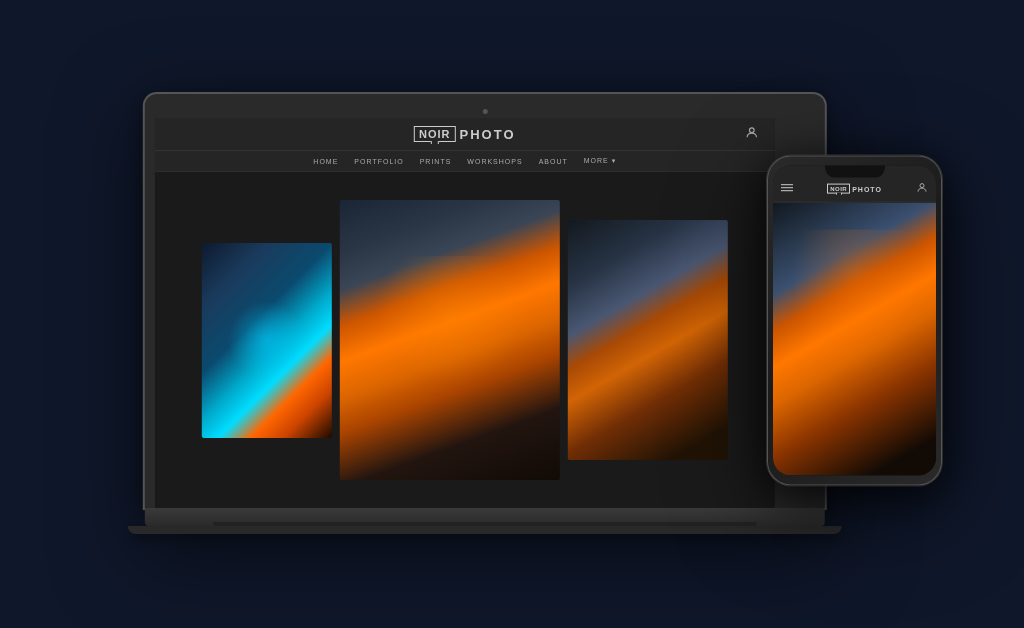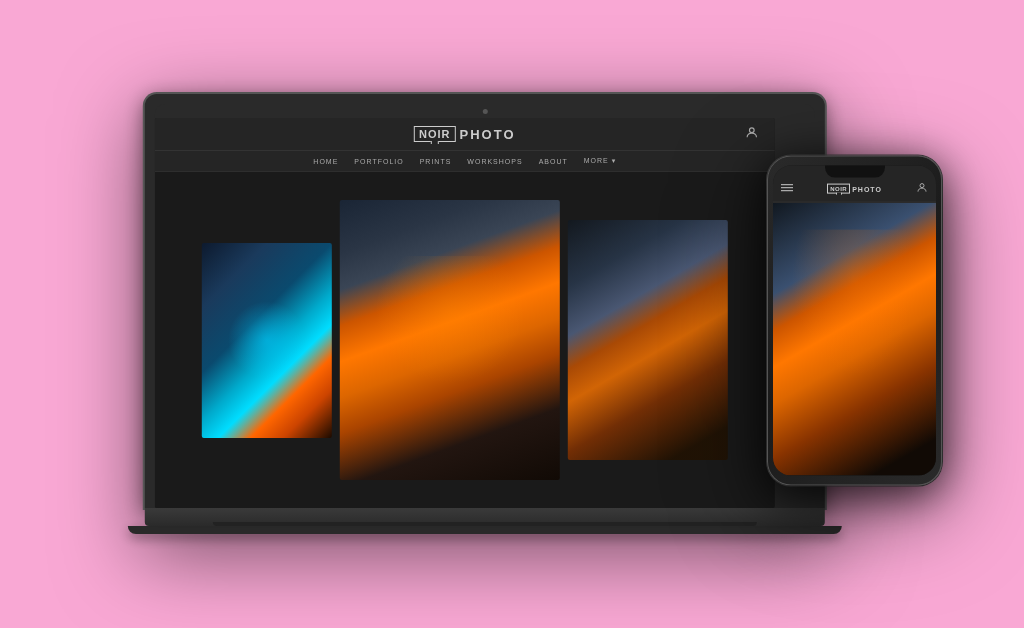--- a/index.html
+++ b/index.html
@@ -12,21 +12,21 @@
       align-items: center;
       justify-content: center;
       font-family: Arial, sans-serif;
       overflow: hidden;
     }
 
     .scene {
       position: relative;
       width: 1024px;
       height: 628px;
-      background: #f9a8d4;
+      background: #0f172a;
       display: flex;
       align-items: center;
       justify-content: center;
     }
 
     
     .laptop {
       position: absolute;
       left: 50%;
       top: 50%;

